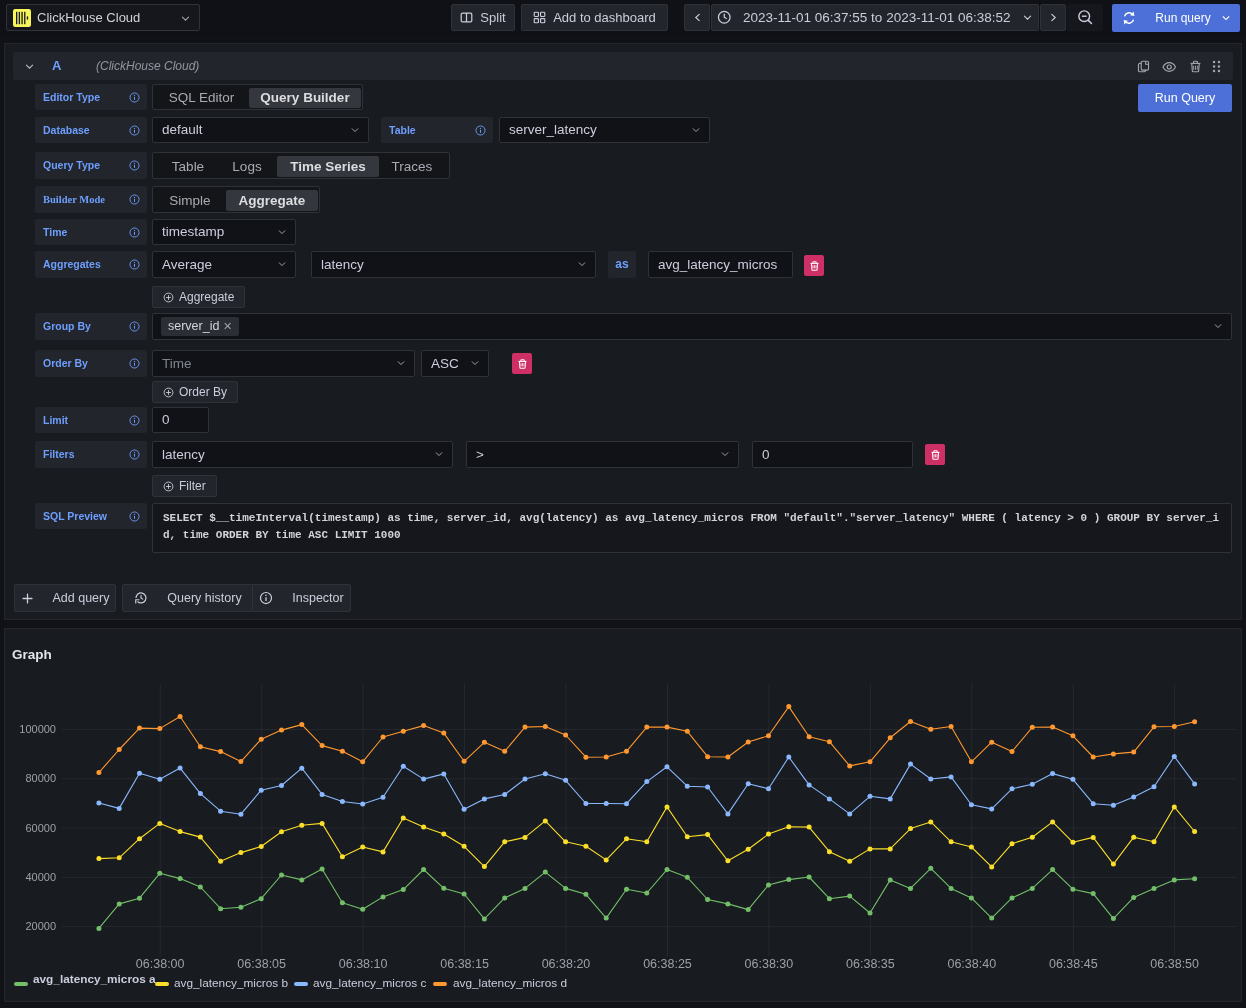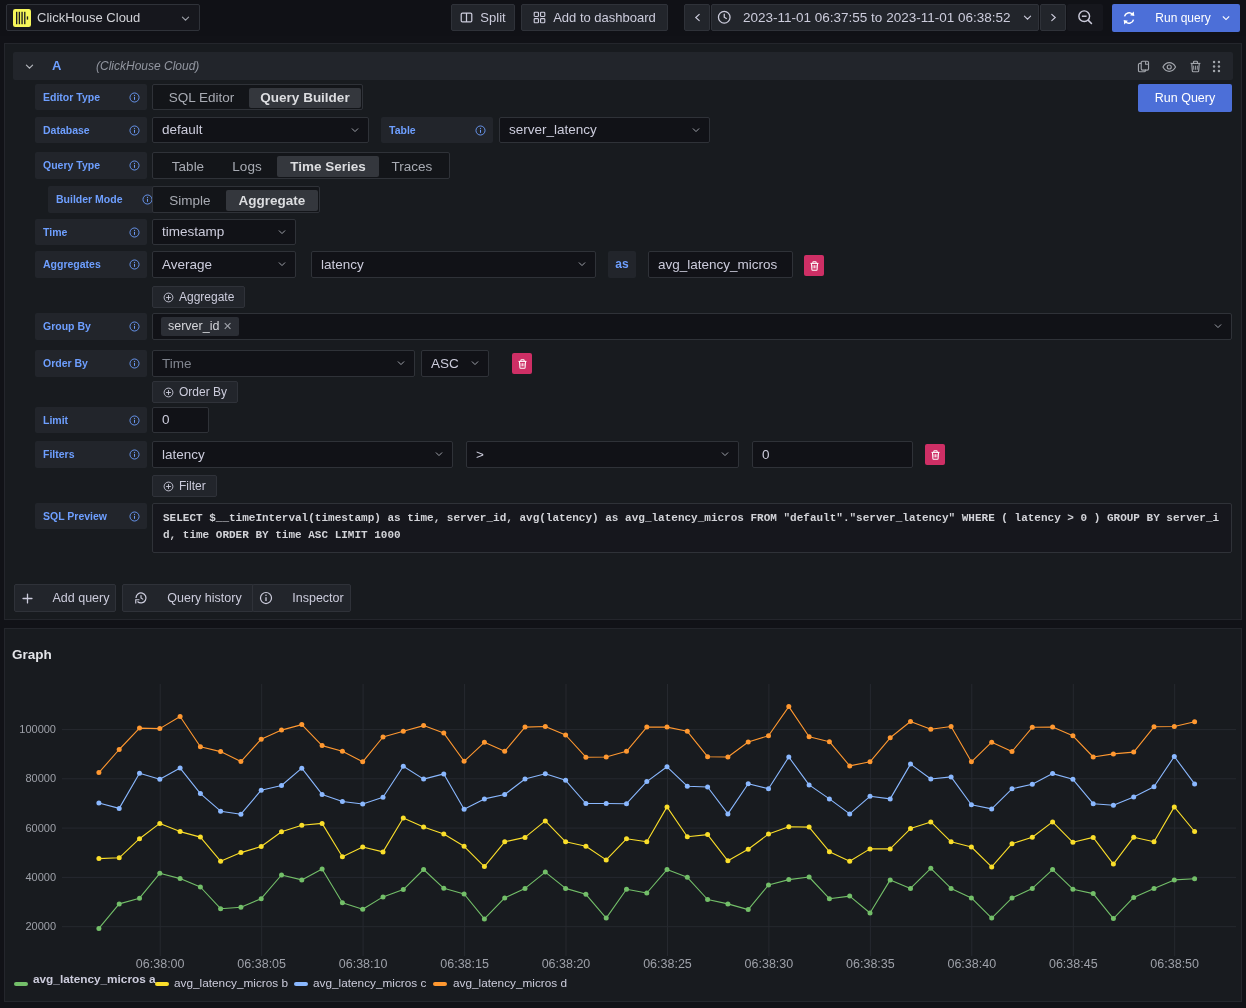--- a/index.html
+++ b/index.html
@@ -171,21 +171,21 @@
       <circle cx="8" cy="8" r="6.6" stroke="#6e9fff" stroke-width="1.3" fill="none"></circle>
       <circle cx="8" cy="4.8" r="0.9" fill="#6e9fff"></circle>
       <line x1="8" y1="7" x2="8" y2="11.4" stroke="#6e9fff" stroke-width="1.4"></line>
     </svg></div>
 <div class="rgrp" style="left:152px;top:152px;width:298px;height:27px;">
     <div class="ropt" style="left:8px;width:54px;top:1.5px;height:24px;line-height:24px;">Table</div>
     <div class="ropt" style="left:70px;width:48px;top:1.5px;height:24px;line-height:24px;">Logs</div>
     <div class="rsel" style="left:124px;top:3px;width:102px;height:21px;line-height:21px;">Time Series</div>
     <div class="ropt" style="left:228px;width:62px;top:1.5px;height:24px;line-height:24px;">Traces</div>
   </div>
-<div class="lbl" style="left:48px;top:186px;height:27px;line-height:27px;">Builder Mode<svg style="position:absolute;right:7px;top:8px" width="11" height="11" viewBox="0 0 16 16">
+<div class="lbl" style="left:35px;top:186px;height:27px;line-height:27px;font-family:Liberation Serif, serif;">Builder Mode<svg style="position:absolute;right:7px;top:8px" width="11" height="11" viewBox="0 0 16 16">
       <circle cx="8" cy="8" r="6.6" stroke="#6e9fff" stroke-width="1.3" fill="none"></circle>
       <circle cx="8" cy="4.8" r="0.9" fill="#6e9fff"></circle>
       <line x1="8" y1="7" x2="8" y2="11.4" stroke="#6e9fff" stroke-width="1.4"></line>
     </svg></div>
 <div class="rgrp" style="left:152px;top:186px;width:168px;height:27px;">
     <div class="ropt" style="left:6px;width:62px;top:1.5px;height:24px;line-height:24px;">Simple</div>
     <div class="rsel" style="left:73px;top:3px;width:92px;height:21px;line-height:21px;">Aggregate</div>
   </div>
 <div class="lbl" style="left:35px;top:219px;height:26px;line-height:26px;">Time<svg style="position:absolute;right:7px;top:8px" width="11" height="11" viewBox="0 0 16 16">
       <circle cx="8" cy="8" r="6.6" stroke="#6e9fff" stroke-width="1.3" fill="none"></circle>

